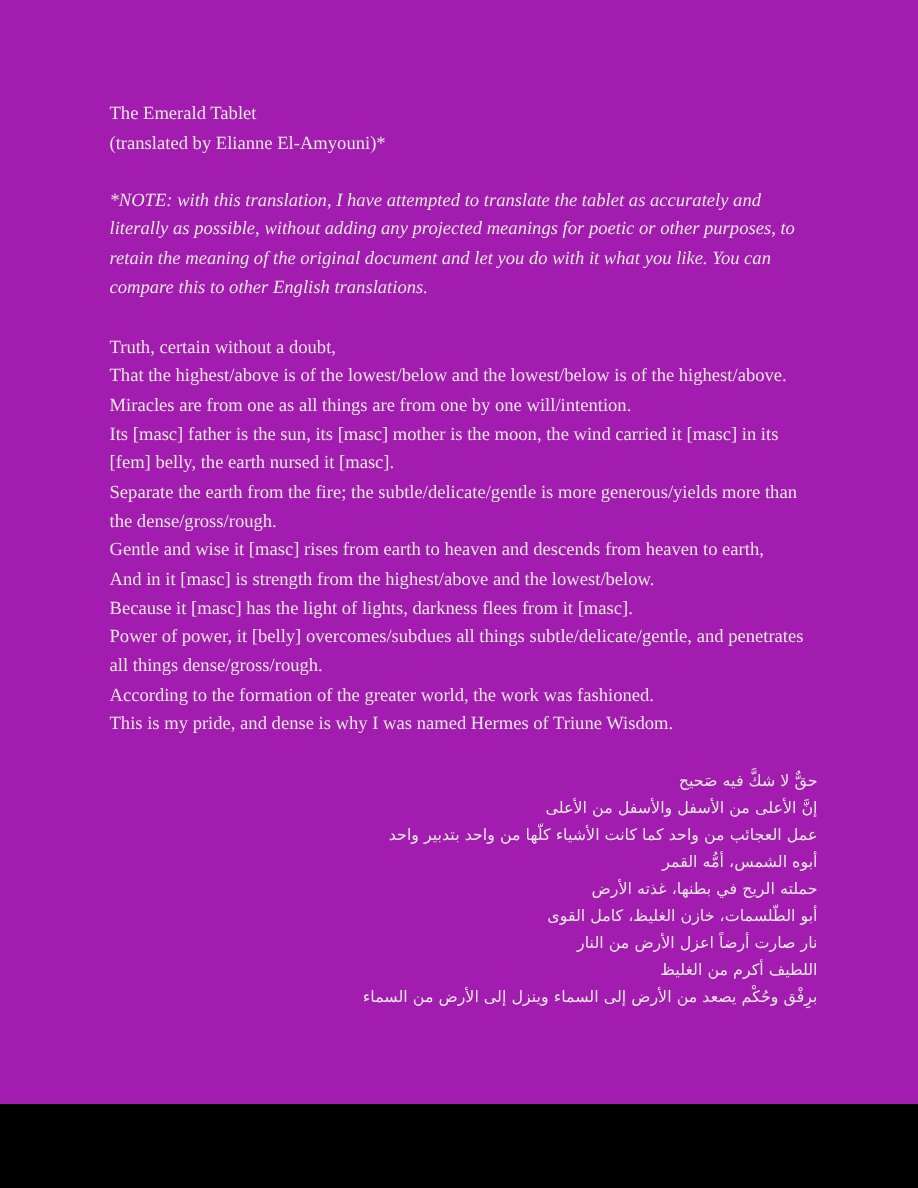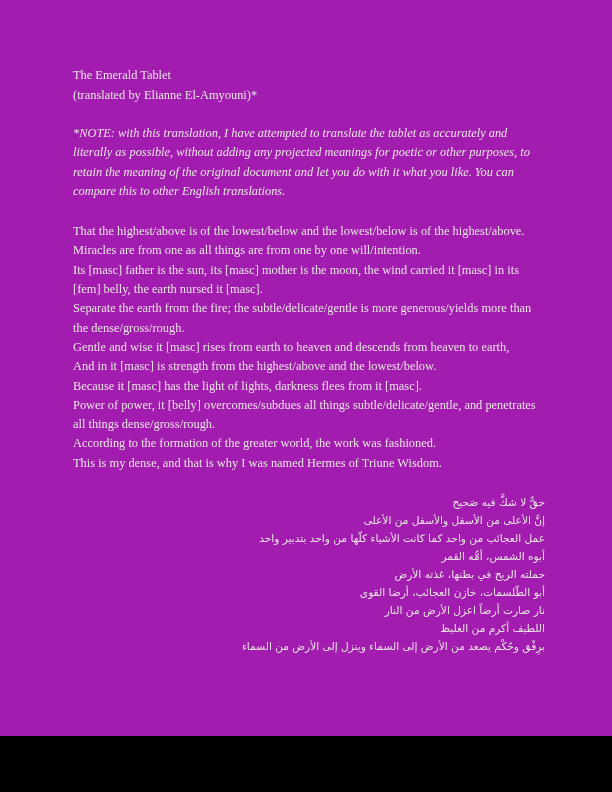--- a/index.html
+++ b/index.html
@@ -76,39 +76,40 @@
   <div class="content">
 
     <div class="title-block">
       <div class="title-line">The Emerald Tablet</div>
       <div class="title-line">(translated by Elianne El-Amyouni)*</div>
     </div>
 
     <div class="note-block">*NOTE: with this translation, I have attempted to translate the tablet as accurately and literally as possible, without adding any projected meanings for poetic or other purposes, to retain the meaning of the original document and let you do with it what you like. You can compare this to other English translations.</div>
 
     <div class="body-block">
+      <div class="body-line">Truth, certain without a doubt,</div>
       <div class="body-line">That the highest/above is of the lowest/below and the lowest/below is of the highest/above.</div>
       <div class="body-line">Miracles are from one as all things are from one by one will/intention.</div>
       <div class="body-line">Its [masc] father is the sun, its [masc] mother is the moon, the wind carried it [masc] in its [fem] belly, the earth nursed it [masc].</div>
       <div class="body-line">Separate the earth from the fire; the subtle/delicate/gentle is more generous/yields more than the dense/gross/rough.</div>
       <div class="body-line">Gentle and wise it [masc] rises from earth to heaven and descends from heaven to earth,</div>
       <div class="body-line">And in it [masc] is strength from the highest/above and the lowest/below.</div>
       <div class="body-line">Because it [masc] has the light of lights, darkness flees from it [masc].</div>
       <div class="body-line">Power of power, it [belly] overcomes/subdues all things subtle/delicate/gentle, and penetrates all things dense/gross/rough.</div>
       <div class="body-line">According to the formation of the greater world, the work was fashioned.</div>
-      <div class="body-line">This is my dense, and that is why I was named Hermes of Triune Wisdom.</div>
+      <div class="body-line">This is my pride, and dense is why I was named Hermes of Triune Wisdom.</div>
     </div>
 
 
     <div class="arabic-block">
       <div class="arabic-line">حقٌّ لا شكَّ فيه صَحيح</div>
       <div class="arabic-line">إنَّ الأعلى من الأسفل والأسفل من الأعلى</div>
       <div class="arabic-line">عمل العجائب من واحد كما كانت الأشياء كلّها من واحد بتدبير واحد</div>
       <div class="arabic-line">أبوه الشمس، أمُّه القمر</div>
       <div class="arabic-line">حملته الريح في بطنها، غذته الأرض</div>
-      <div class="arabic-line">أبو الطّلسمات، خازن العجائب، أرضا القوى</div>
+      <div class="arabic-line">أبو الطّلسمات، خازن الغليظ، كامل القوى</div>
       <div class="arabic-line">نار صارت أرضاً اعزل الأرض من النار</div>
       <div class="arabic-line">اللطيف أكرم من الغليظ</div>
       <div class="arabic-line">برِفْق وحُكْم يصعد من الأرض إلى السماء وينزل إلى الأرض من السماء</div>
     </div>
 
   </div>
 </div>
 
 </body></html>

